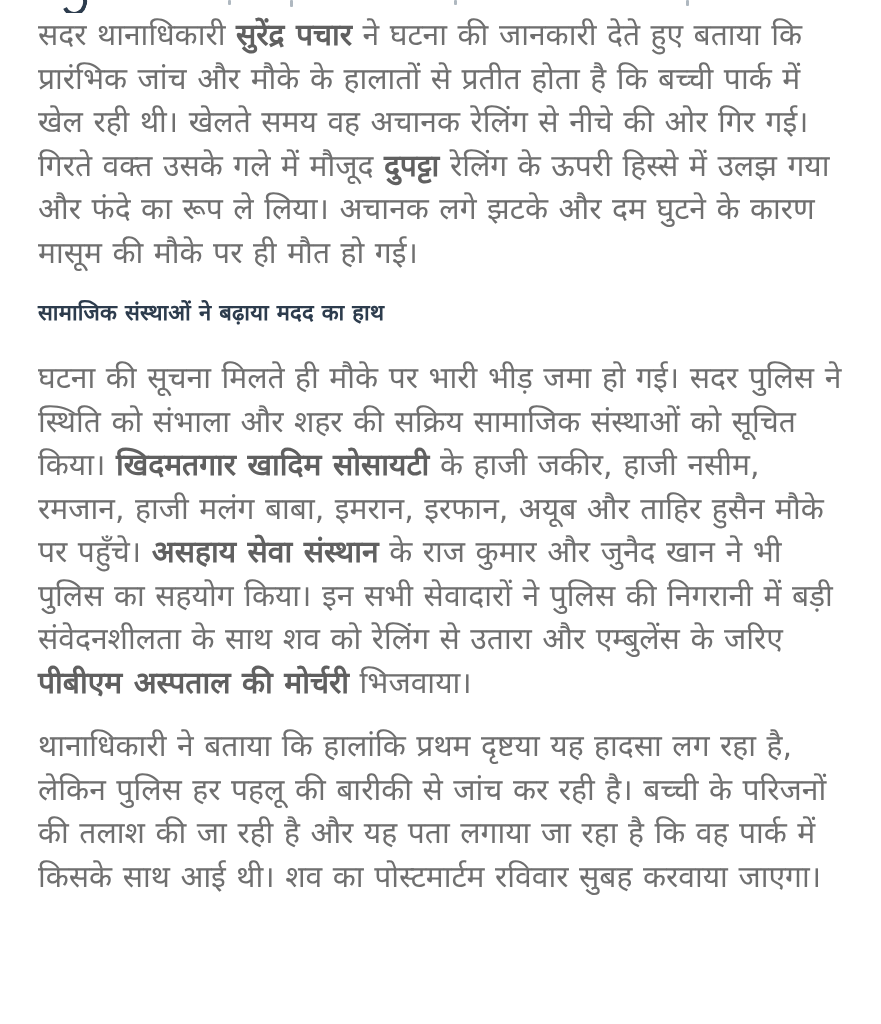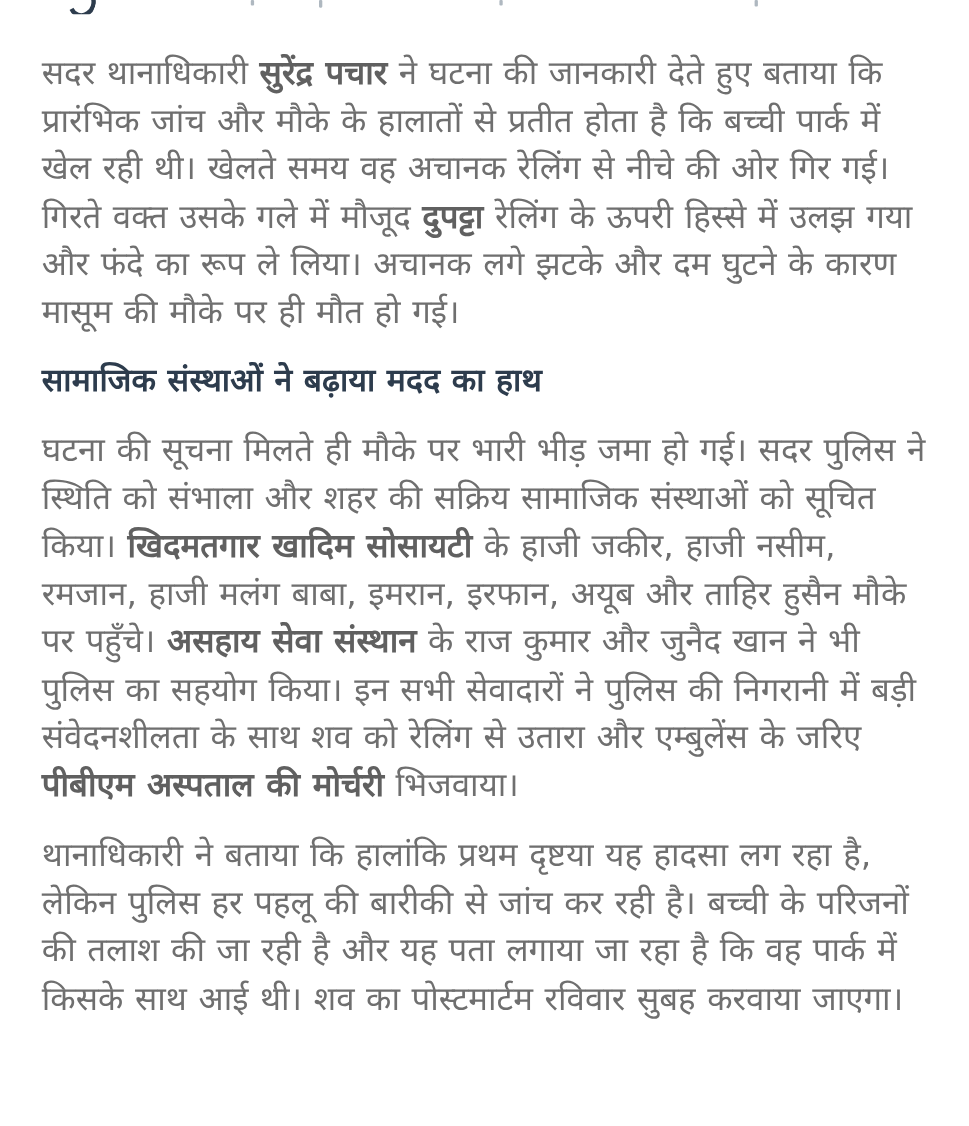--- a/index.html
+++ b/index.html
@@ -50,37 +50,37 @@
   .rm1 { left: 190px; }
   .rm2 { left: 252px; height: 7px; }
   .rm3 { left: 416px; }
   .rm4 { left: 648px; height: 6px; }
 
   article {
     display: block;
   }
   h2.section-heading {
     margin: 16px 0 0 0;
-    font-size: 29px;
+    font-size: 22px;
     line-height: 46px;
     font-weight: 700;
     color: #2d3c4d;
     letter-spacing: 0.2px;
   }
   p.body-para {
     margin: 20px 0 0 0;
     font-size: 30px;
     line-height: 43.5px;
     color: #6f6f6f;
     font-weight: 400;
     text-align: left;
     word-spacing: 1px;
   }
   section.first p.body-para {
-    margin-top: 32px;
+    margin-top: 0;
   }
   p.body-para .run.bold {
     font-weight: 700;
     color: #606060;
   }
 </style>
 </head>
 <body>
 
 <div class="page">

